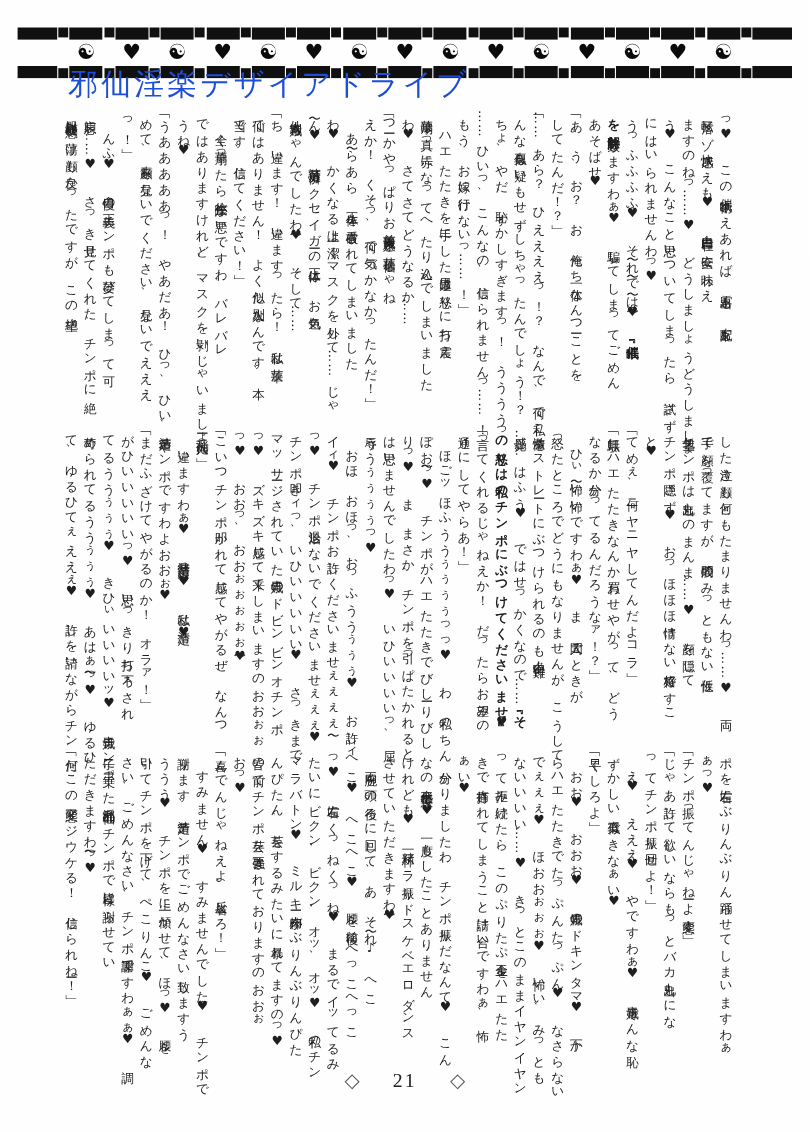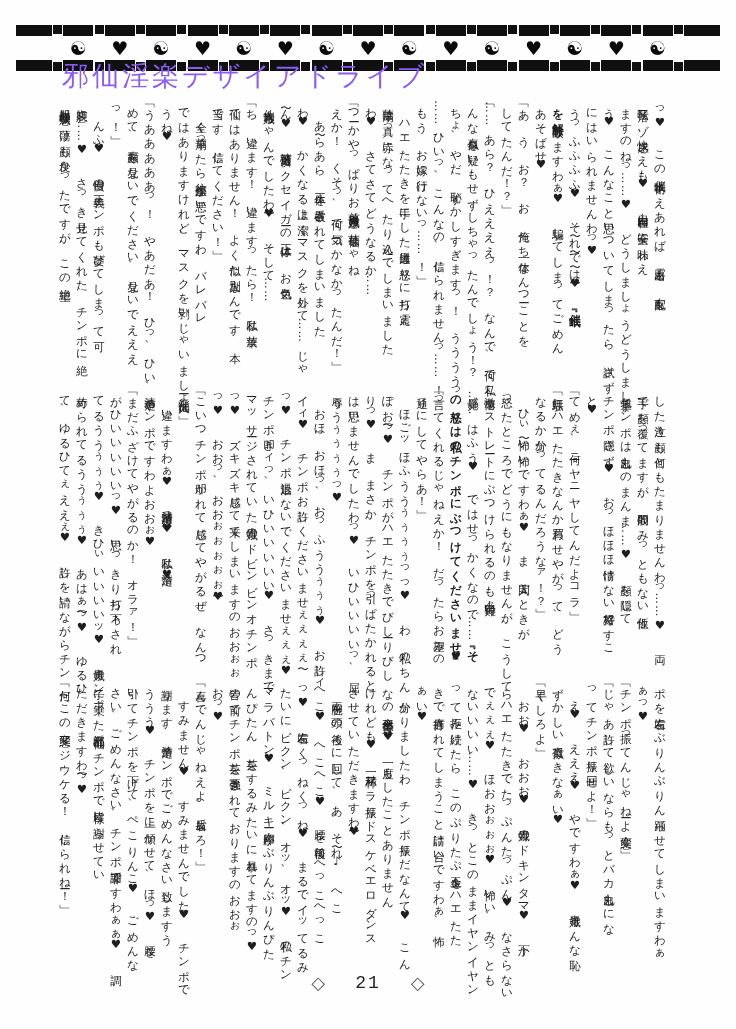--- a/index.html
+++ b/index.html
@@ -15,42 +15,42 @@
   .b-unit{display:flex;flex-direction:column;justify-content:space-between;align-items:center;height:46px;width:30px;}
   .b-unit.b-edge{width:36px;}
   .b-bar{width:100%;height:11px;background:#101010;}
   .b-sym{font-size:19px;line-height:20px;color:#0a0a0a;font-family:"DejaVu Sans","Liberation Sans",sans-serif;}
   .b-dots{display:flex;flex-direction:column;justify-content:space-between;align-items:center;height:46px;width:10px;}
   .b-dots i{display:block;width:9px;height:9px;background:#101010;}
   
   .title{
     position:absolute;top:58px;left:62px;margin:0;
     font-family:"DejaVu Sans","Liberation Sans",sans-serif;
-    font-weight:400;font-size:27px;letter-spacing:3px;color:#8b5cf6;
+    font-weight:400;font-size:27px;letter-spacing:3px;color:#1d4ed8;
   }
   
   .tblock{
     position:absolute;right:68px;
     writing-mode:vertical-rl;
     font-size:11.5px;line-height:17px;letter-spacing:1.2px;
     color:#1e1e1e;
   }
   .tblock p.col{margin:0;padding:0;white-space:nowrap;}
   .bd{font-weight:bold;}
   #block1{top:100px;height:288px;}
   #block2{top:388px;height:288px;}
   #block3{top:680px;height:316px;}
   
   .footer{
     position:absolute;top:972px;left:0;width:100%;
     display:flex;justify-content:center;align-items:center;gap:30px;
     font-size:18px;color:#222;
   }
   .footer .diamond{color:#5a5a5a;font-size:18px;font-family:"DejaVu Sans","Liberation Sans",sans-serif;}
-  .footer .num{font-family:Liberation Mono, monospace;letter-spacing:2px;}
+  .footer .num{font-family:Liberation Serif, serif;letter-spacing:2px;}
 </style>
 </head>
 <body>
 
 <div class="page">
 
   <div class="border" id="border">
       <div class="b-unit b-edge">
         <div class="b-bar"></div>
         <div class="b-sym"></div>

